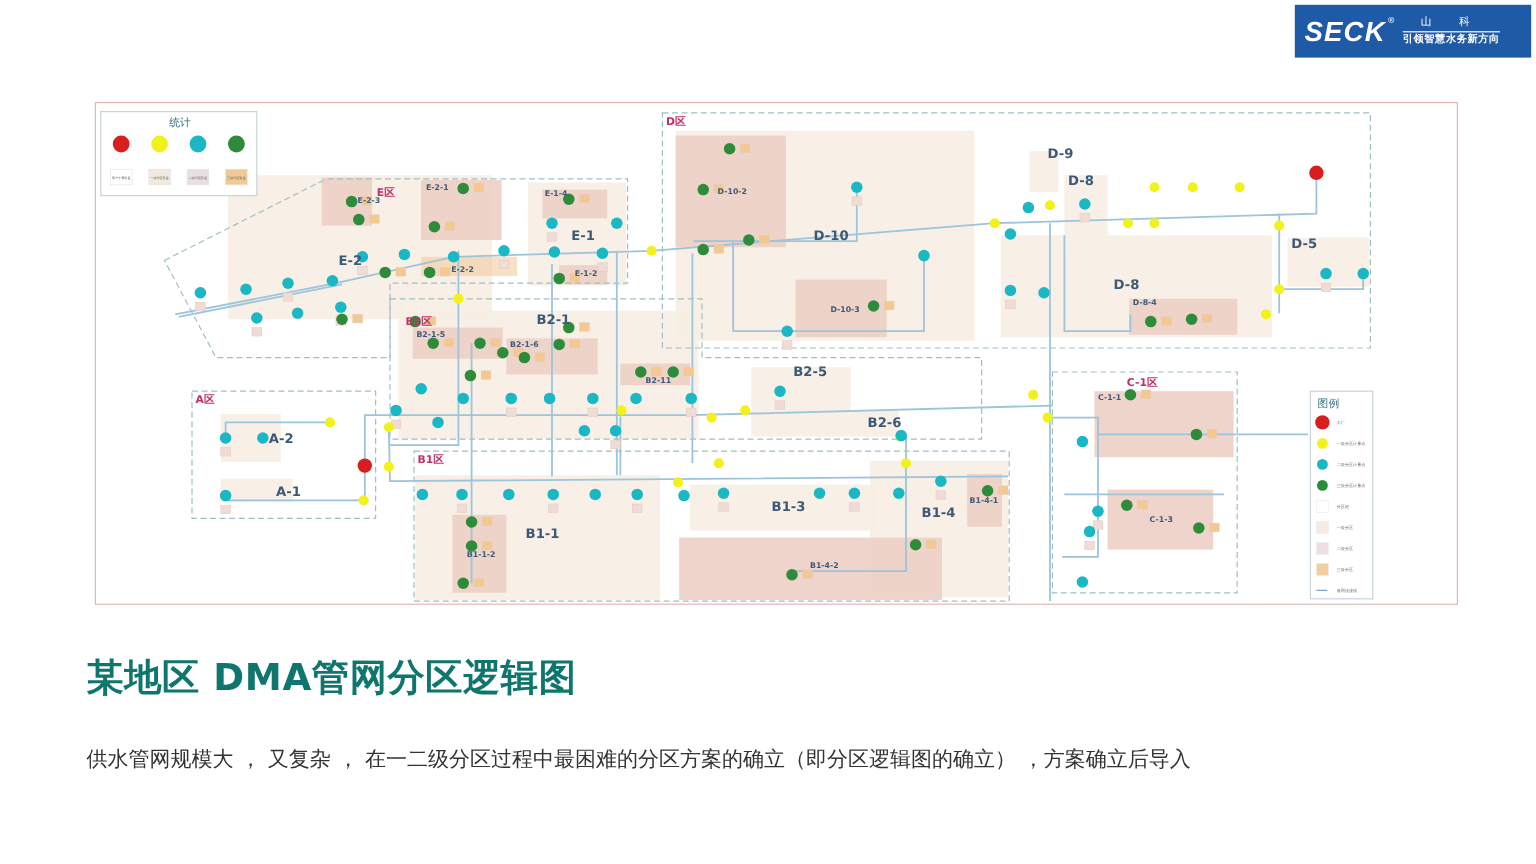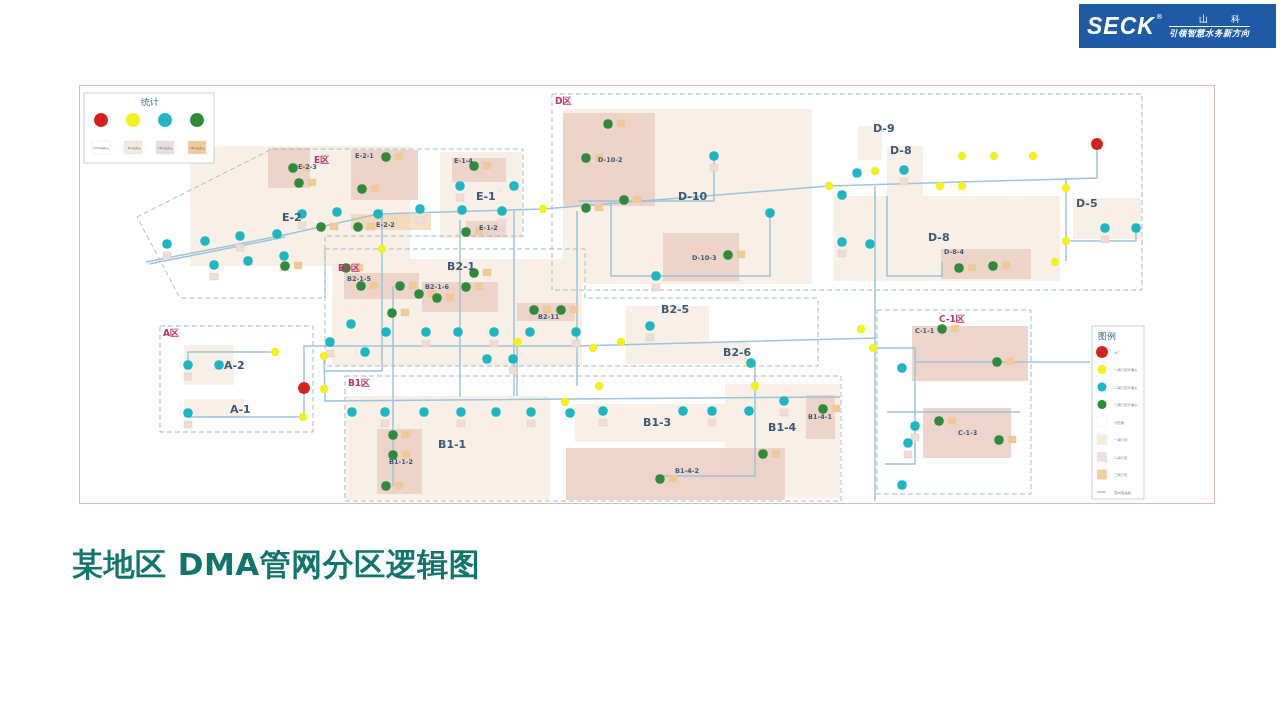--- a/index.html
+++ b/index.html
@@ -4,23 +4,23 @@
 <style>
   html, body { margin:0; padding:0; }
   body { width:1280px; height:720px; background:#ffffff; position:relative; overflow:hidden;
          font-family:"DejaVu Sans", "Liberation Sans", sans-serif; }
   .logo { position:absolute; left:1079px; top:4px; width:197px; height:44px; background:#1f5aa6;
           display:flex; align-items:center; box-sizing:border-box; padding-left:8px; }
   .logo-mark { color:#fff; font-family:"Liberation Sans", sans-serif; font-weight:bold; font-size:23px;
                letter-spacing:1px; font-style:italic; line-height:1; }
   .logo-reg { color:#fff; font-size:7px; position:relative; top:-9px; margin-left:1px; }
   .logo-text { margin-left:6px; display:flex; flex-direction:column; align-items:stretch; }
-  .logo-cn-top { color:#fff; font-size:9px; text-align:right; letter-spacing:10px; line-height:11px;
+  .logo-cn-top { color:#fff; font-size:9px; text-align:center; letter-spacing:10px; line-height:11px;
                  border-bottom:1px solid #fff; padding-bottom:1px; }
-  .logo-cn-bottom { color:#fff; font-size:8.5px; line-height:12px; letter-spacing:0.5px; font-weight:bold;font-style:italic; }
+  .logo-cn-bottom { color:#fff; font-size:8.5px; line-height:12px; letter-spacing:0.5px; font-weight:bold; }
 
   .diagram-frame { position:absolute; left:79px; top:85px; width:1136px; height:419px;
                    border:1.5px solid #e3b7b3; box-sizing:border-box; background:#fff; }
   .diagram-frame svg { position:absolute; left:0; top:0; }
 
   .page-title { position:absolute; left:72px; top:544px; font-size:31px; font-weight:bold; color:#0f766e;
                 font-family:"DejaVu Sans", sans-serif; letter-spacing:0.5px; margin:0; white-space:nowrap; }
   .page-desc { position:absolute; left:72px; top:620px; width:1150px; font-size:17.5px; color:#333;
                line-height:27px; margin:0; }
 </style>
@@ -374,14 +374,14 @@
           <text x="22" y="150" font-size="3.4" fill="#777">三级分区</text>
           <line x1="5" y1="166" x2="14" y2="166" stroke="#7fa8c4" stroke-width="1"></line>
           <text x="22" y="167.5" font-size="3.4" fill="#777">管网连接线</text>
         </g>
     </g>
   </svg>
 </div>
 
 <h1 class="page-title">某地区 DMA管网分区逻辑图</h1>
 <p class="page-desc">
-  <br>
+  <span>供水管网规模大 ， 又复杂 ， 在一二级分区过程中最困难的分区方案的确立（即分区逻辑图的确立） ，方案确立后导入</span><br>
 </p>
 
 </body></html>

